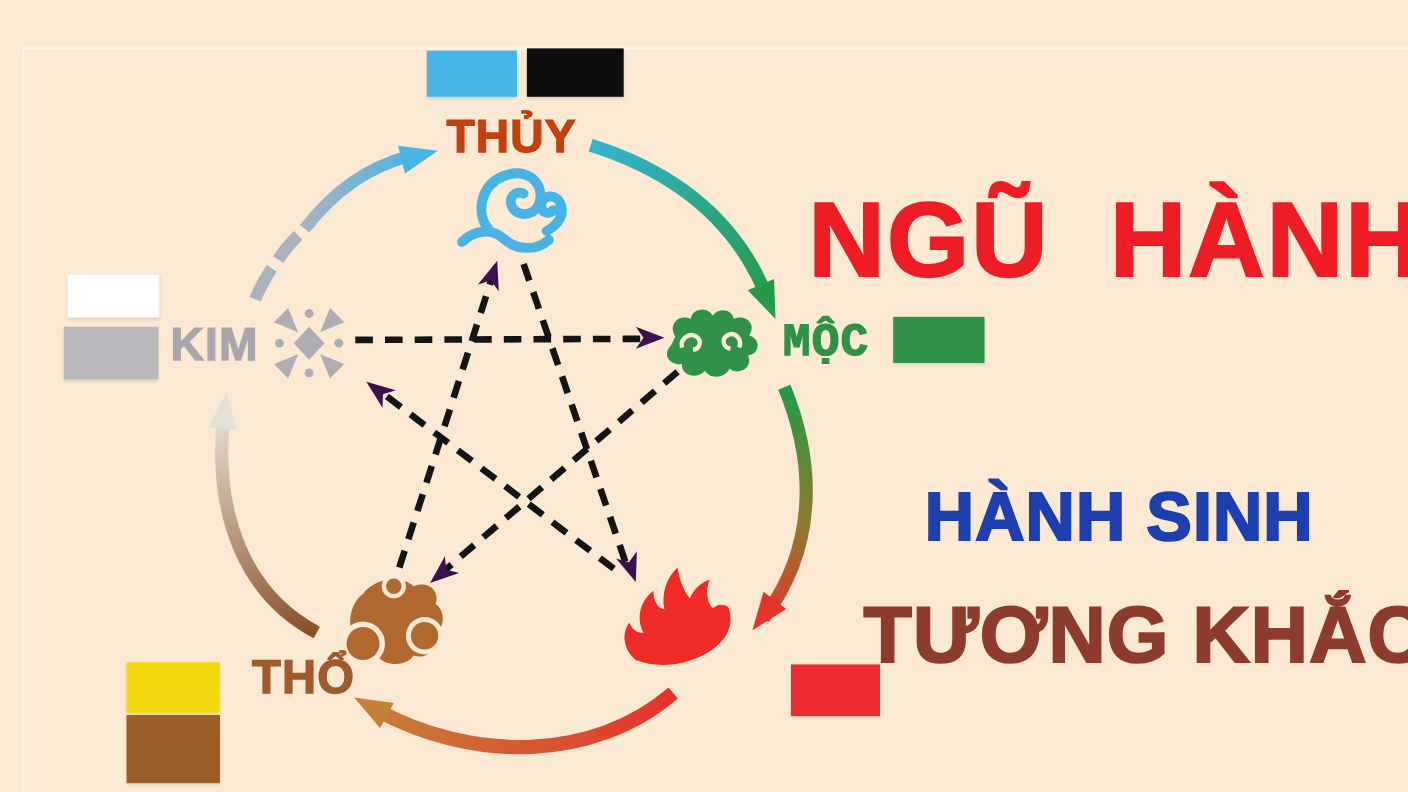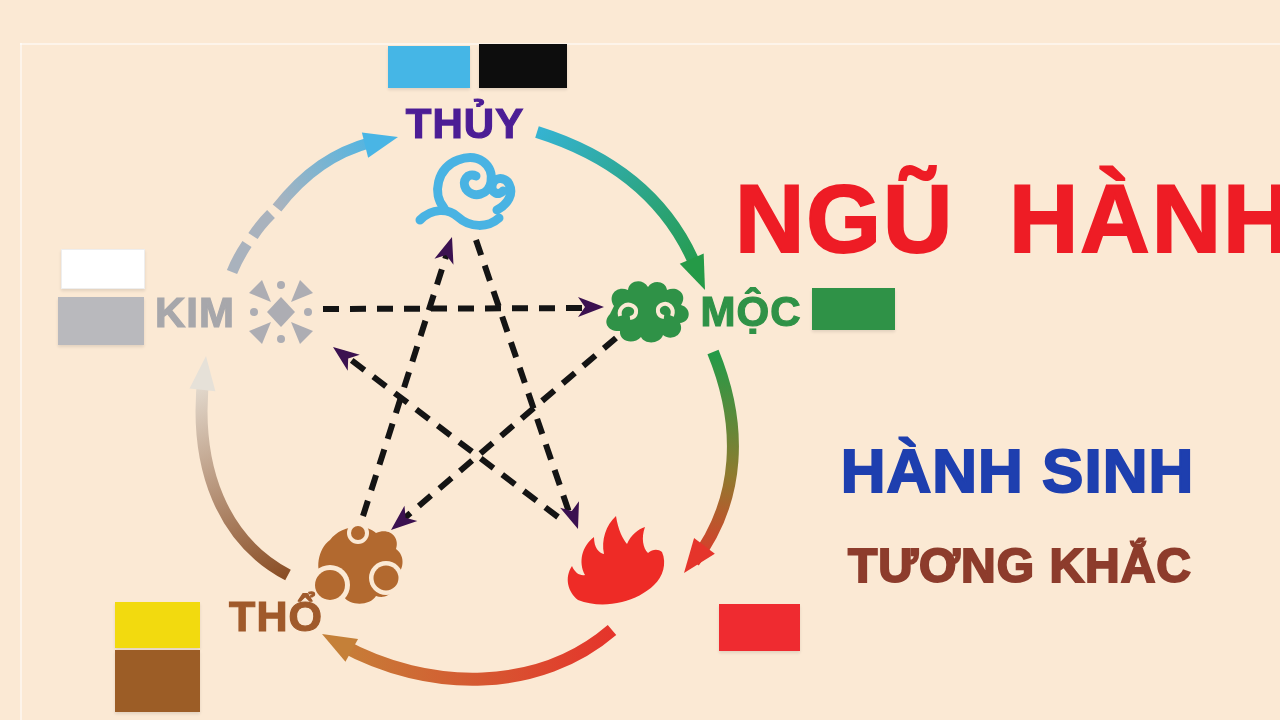--- a/index.html
+++ b/index.html
@@ -14,21 +14,21 @@
     position:absolute;font-weight:bold;text-align:center;
     letter-spacing:1px;-webkit-text-stroke:1.2px currentColor;
     line-height:1;
   }
   .big-label{
     position:absolute;font-weight:bold;text-align:center;line-height:1;
     -webkit-text-stroke:2px currentColor;white-space:nowrap;
   }
   #title-main{left:735px;top:158px;width:520px;font-size:96px;word-spacing:26px;letter-spacing:2px;margin-top:13px;}
   #title-sinh{left:790px;top:440px;width:455px;font-size:62px;letter-spacing:1px;}
-  #title-khac{left:785px;top:542px;width:470px;font-size:48px;letter-spacing:1px;}
+  #title-khac{left:785px;top:542px;width:470px;font-size:72px;letter-spacing:1px;text-align:right;}
   #thuy-label{left:385px;top:103px;width:160px;font-size:42px;}
   #kim-label{left:146px;top:292px;width:98px;font-size:42px;}
   #moc-label{left:697px;top:291px;width:108px;font-size:42px;}
   #hoa-label{left:622px;top:609px;width:106px;font-size:42px;}
   #tho-label{left:226px;top:595px;width:100px;font-size:43px;}
   .frame-line{position:absolute;background:rgba(255,255,255,0.5);}
   svg{position:absolute;left:0;top:0;}
 </style>
 </head>
 <body>
@@ -142,22 +142,22 @@
       <polygon points="10,10 32,19 19,32"></polygon>
       <polygon points="-10,10 -32,19 -19,32"></polygon>
       <polygon points="-10,-10 -32,-19 -19,-32"></polygon>
       <circle cx="0" cy="-27" r="4"></circle>
       <circle cx="0" cy="27" r="4"></circle>
       <circle cx="-27" cy="0" r="4"></circle>
       <circle cx="27" cy="0" r="4"></circle>
     </g>
   </svg>
 
-  <div class="el-label" id="thuy-label" style="color: #4c1d95;">THỦY</div>
-  <div class="el-label" id="moc-label" style="color: rgb(47, 146, 71);">MỘC</div>
+  <div class="el-label" id="thuy-label" style="color: #c2410c;">THỦY</div>
+  <div class="el-label" id="moc-label" style="color: rgb(47, 146, 71); font-family: Liberation Mono, monospace;">MỘC</div>
   <div class="el-label" id="kim-label" style="color: rgb(167, 167, 171);">KIM</div>
   <div class="el-label" id="tho-label" style="color: rgb(160, 90, 43);">THỔ</div>
 
   <div class="big-label" id="title-main" style="color: rgb(238, 28, 37);">NGŨ HÀNH</div>
   <div class="big-label" id="title-sinh" style="color: rgb(30, 63, 175);">HÀNH SINH</div>
   <div class="big-label" id="title-khac" style="color: rgb(141, 60, 44);">TƯƠNG KHẮC</div>
 
 </div>
 
 </body></html>

